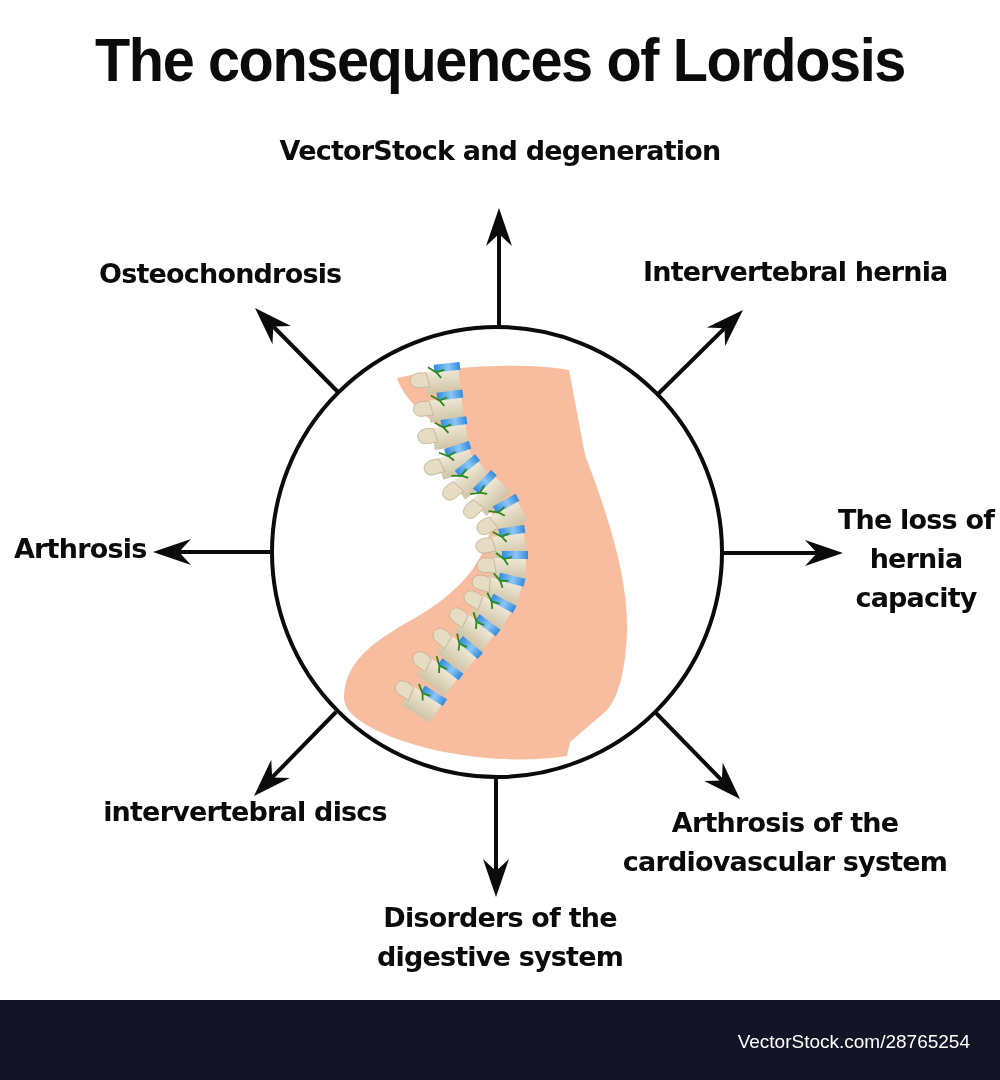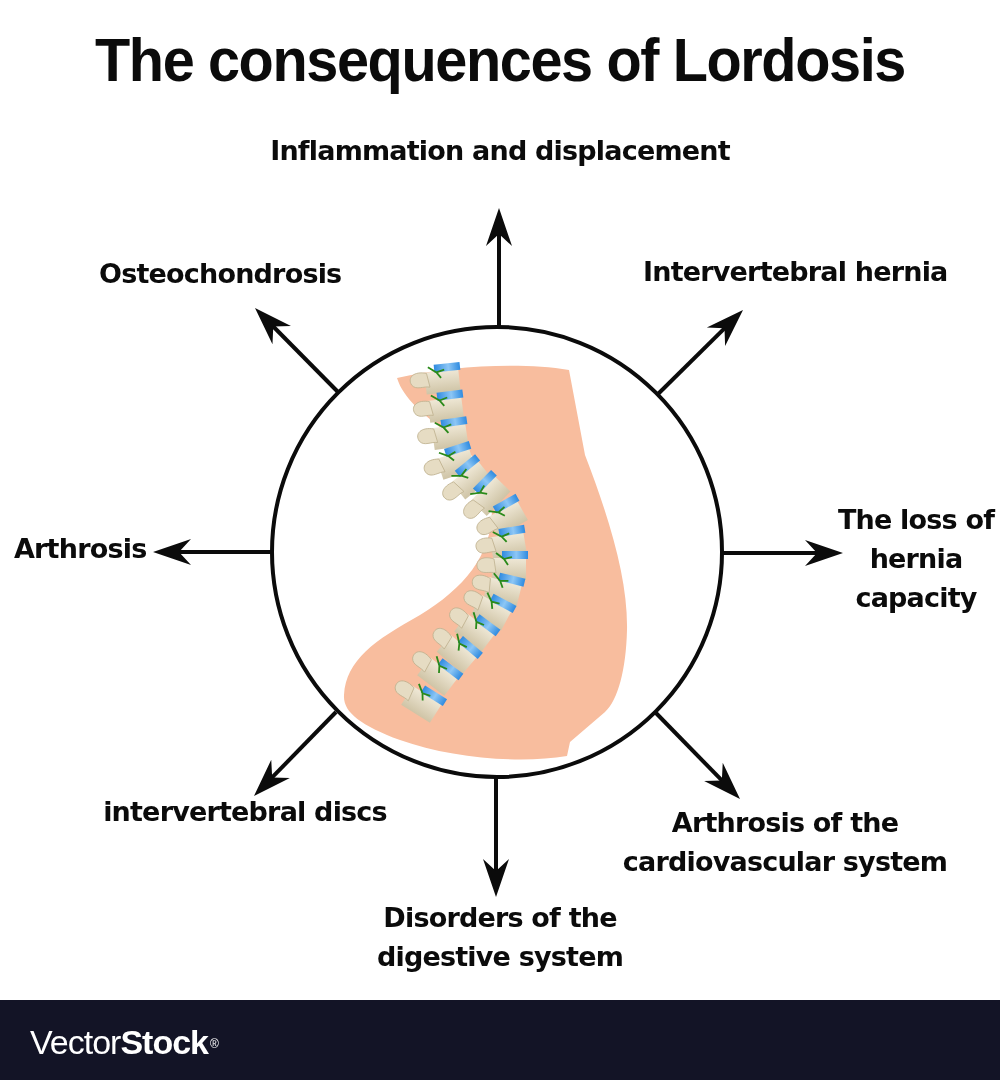--- a/index.html
+++ b/index.html
@@ -172,21 +172,21 @@
           <line x1="338" y1="392" x2="269.05720015862863" y2="322.2265640159615" stroke="#0b0b0b" stroke-width="4"></line>
           <path d="M255,308 L290.9559469117694,325.89329152721825 L273.27436020621724,326.49453322075 L272.4614136910194,344.1676517334355 Z" fill="#0b0b0b"></path>
         </g>
       </g>
   </svg>
 </div>
 
 <div class="title">The consequences of Lordosis</div>
 
 <div class="lbl c" style="left:250px; top:131px; width:500px;">
-  <span>Inflammation and displacement</span>
+  <span>VectorStock and degeneration</span>
 </div>
 
 <div class="lbl" style="left:643px; top:252px;">
   <span>Intervertebral hernia</span>
 </div>
 
 <div class="lbl c" style="left:836px; top:500px; width:160px;">
   <span>The loss of</span>
   <span>hernia</span>
   <span>capacity</span>
@@ -208,16 +208,14 @@
 
 <div class="lbl" style="left:14px; top:529px;">
   <span>Arthrosis</span>
 </div>
 
 <div class="lbl" style="left:99px; top:254px;">
   <span>Osteochondrosis</span>
 </div>
 
 <div class="footer">
-  <div class="brand">
-    <span class="light">Vector</span><span class="bold">Stock</span><sup>®</sup>
-  </div>
+  <div class="ref">VectorStock.com/28765254</div>
 </div>
 
 </body></html>

